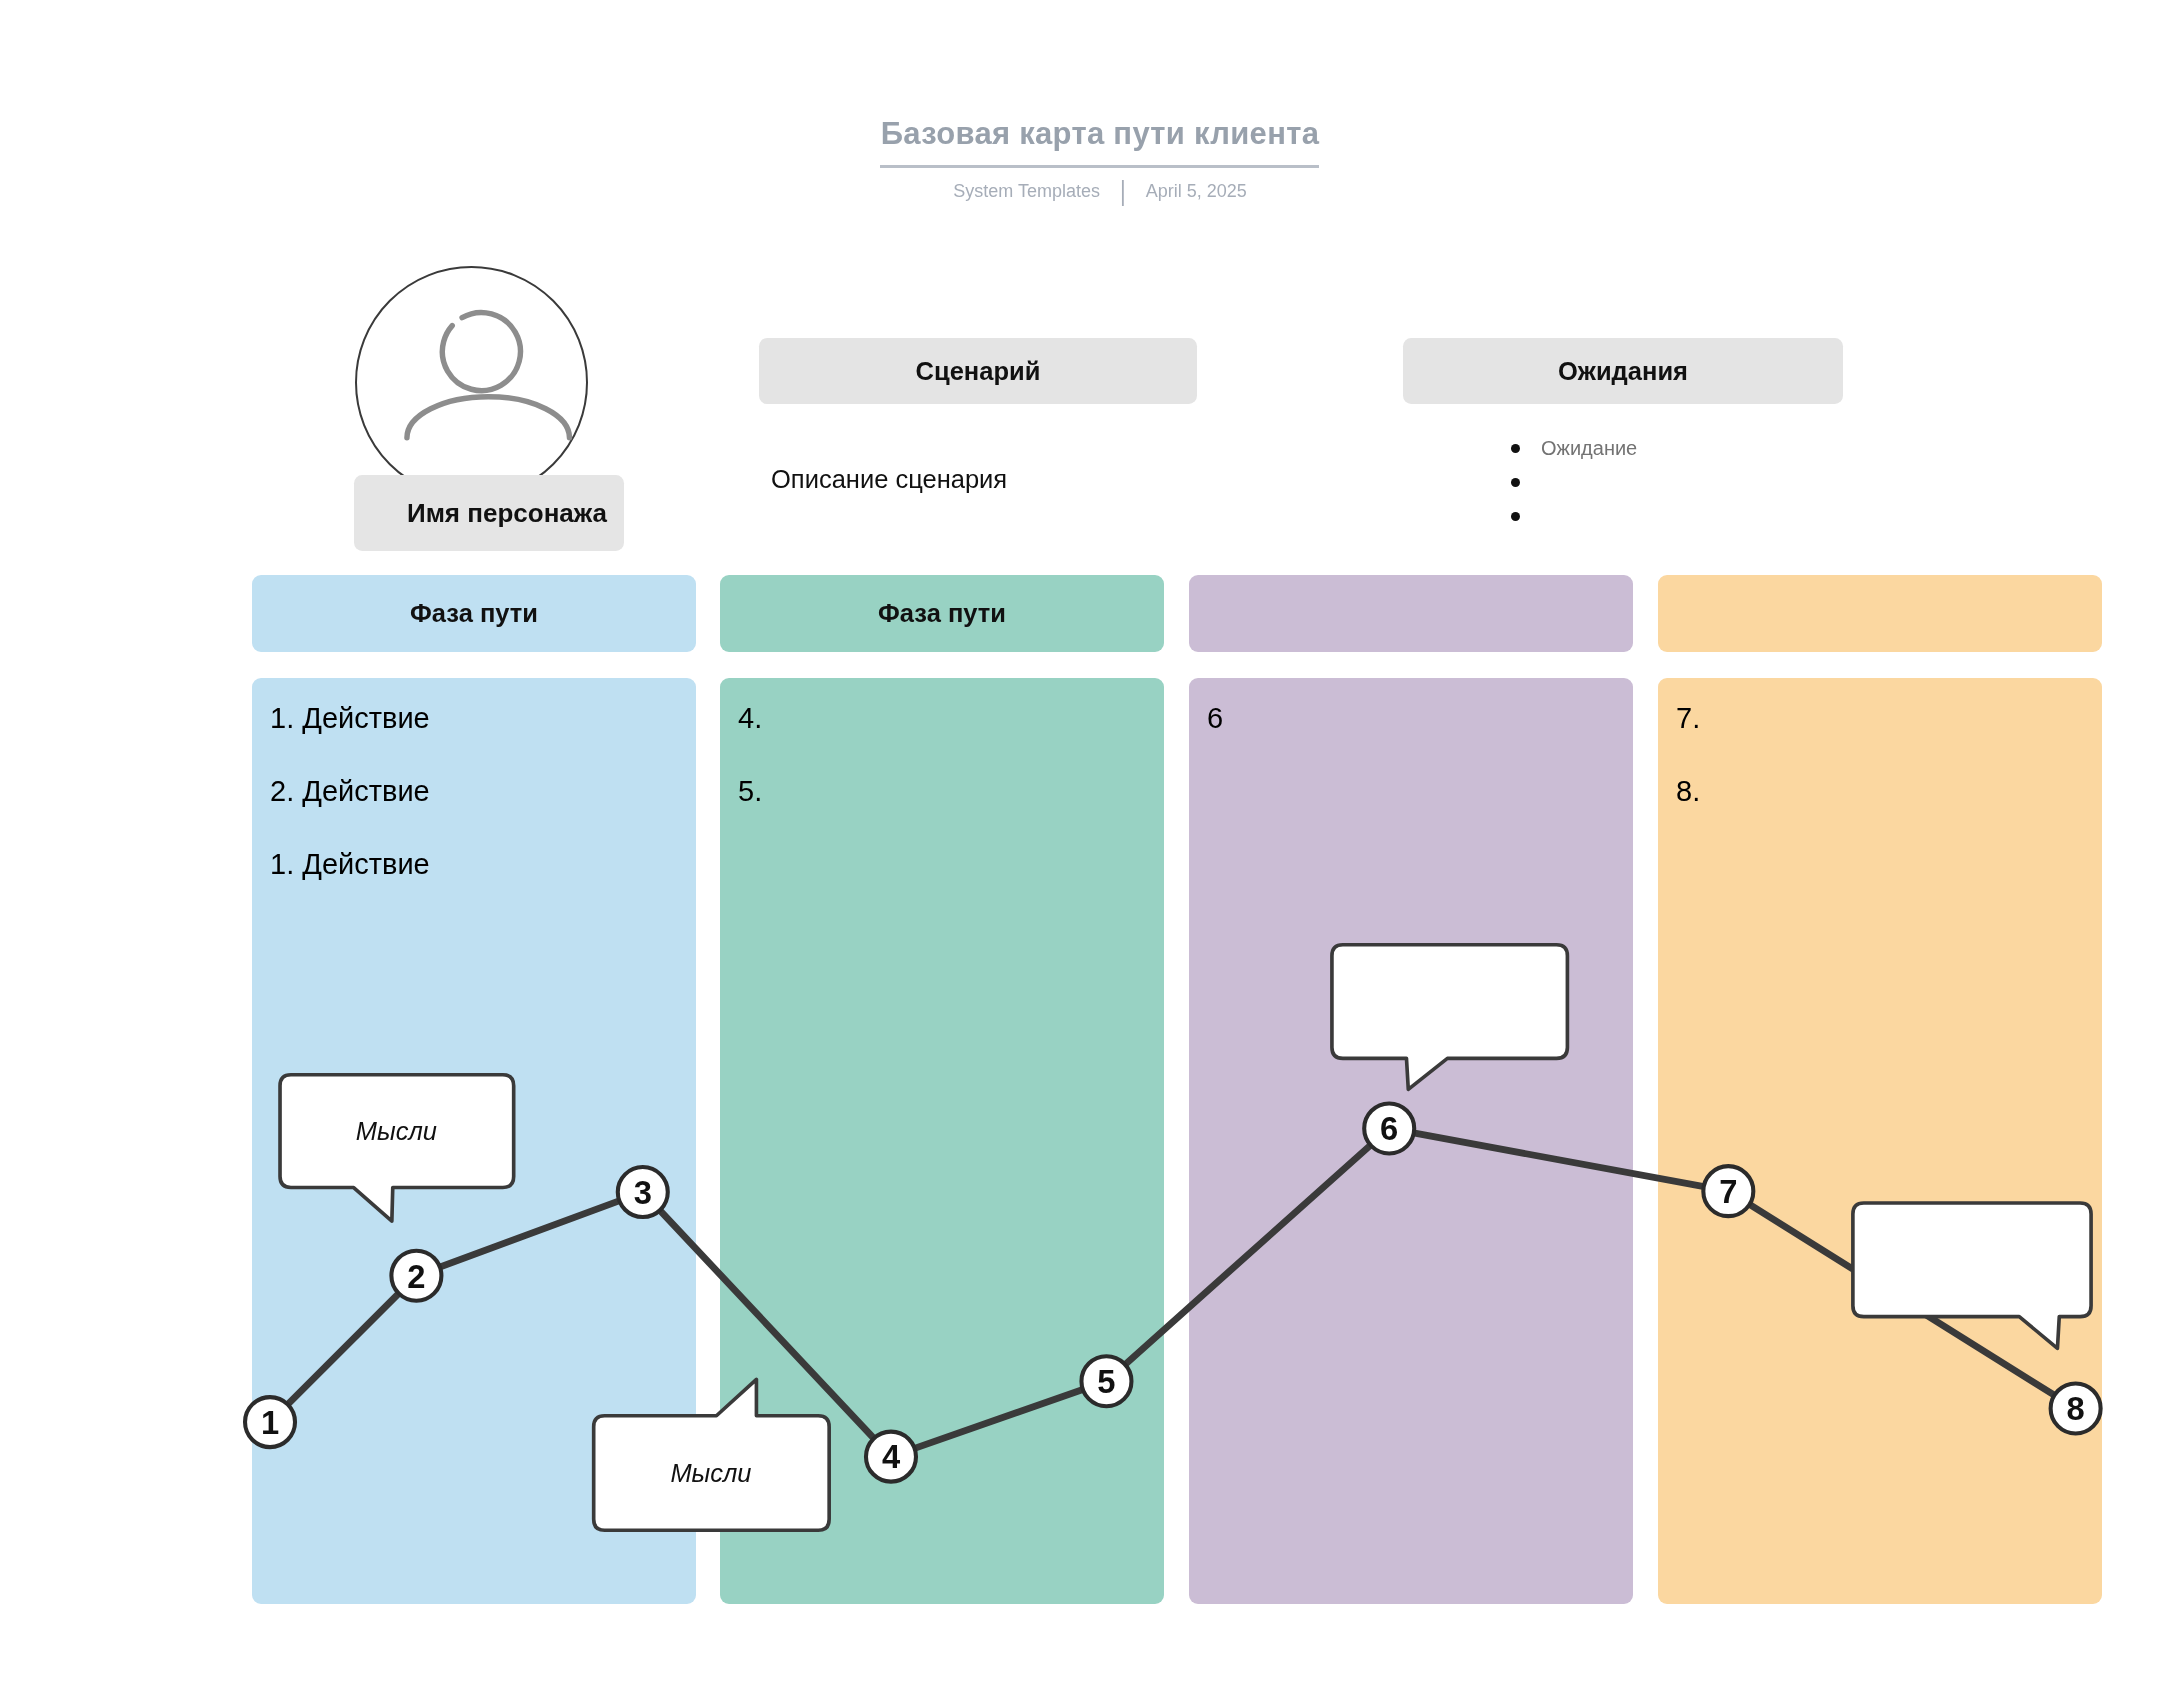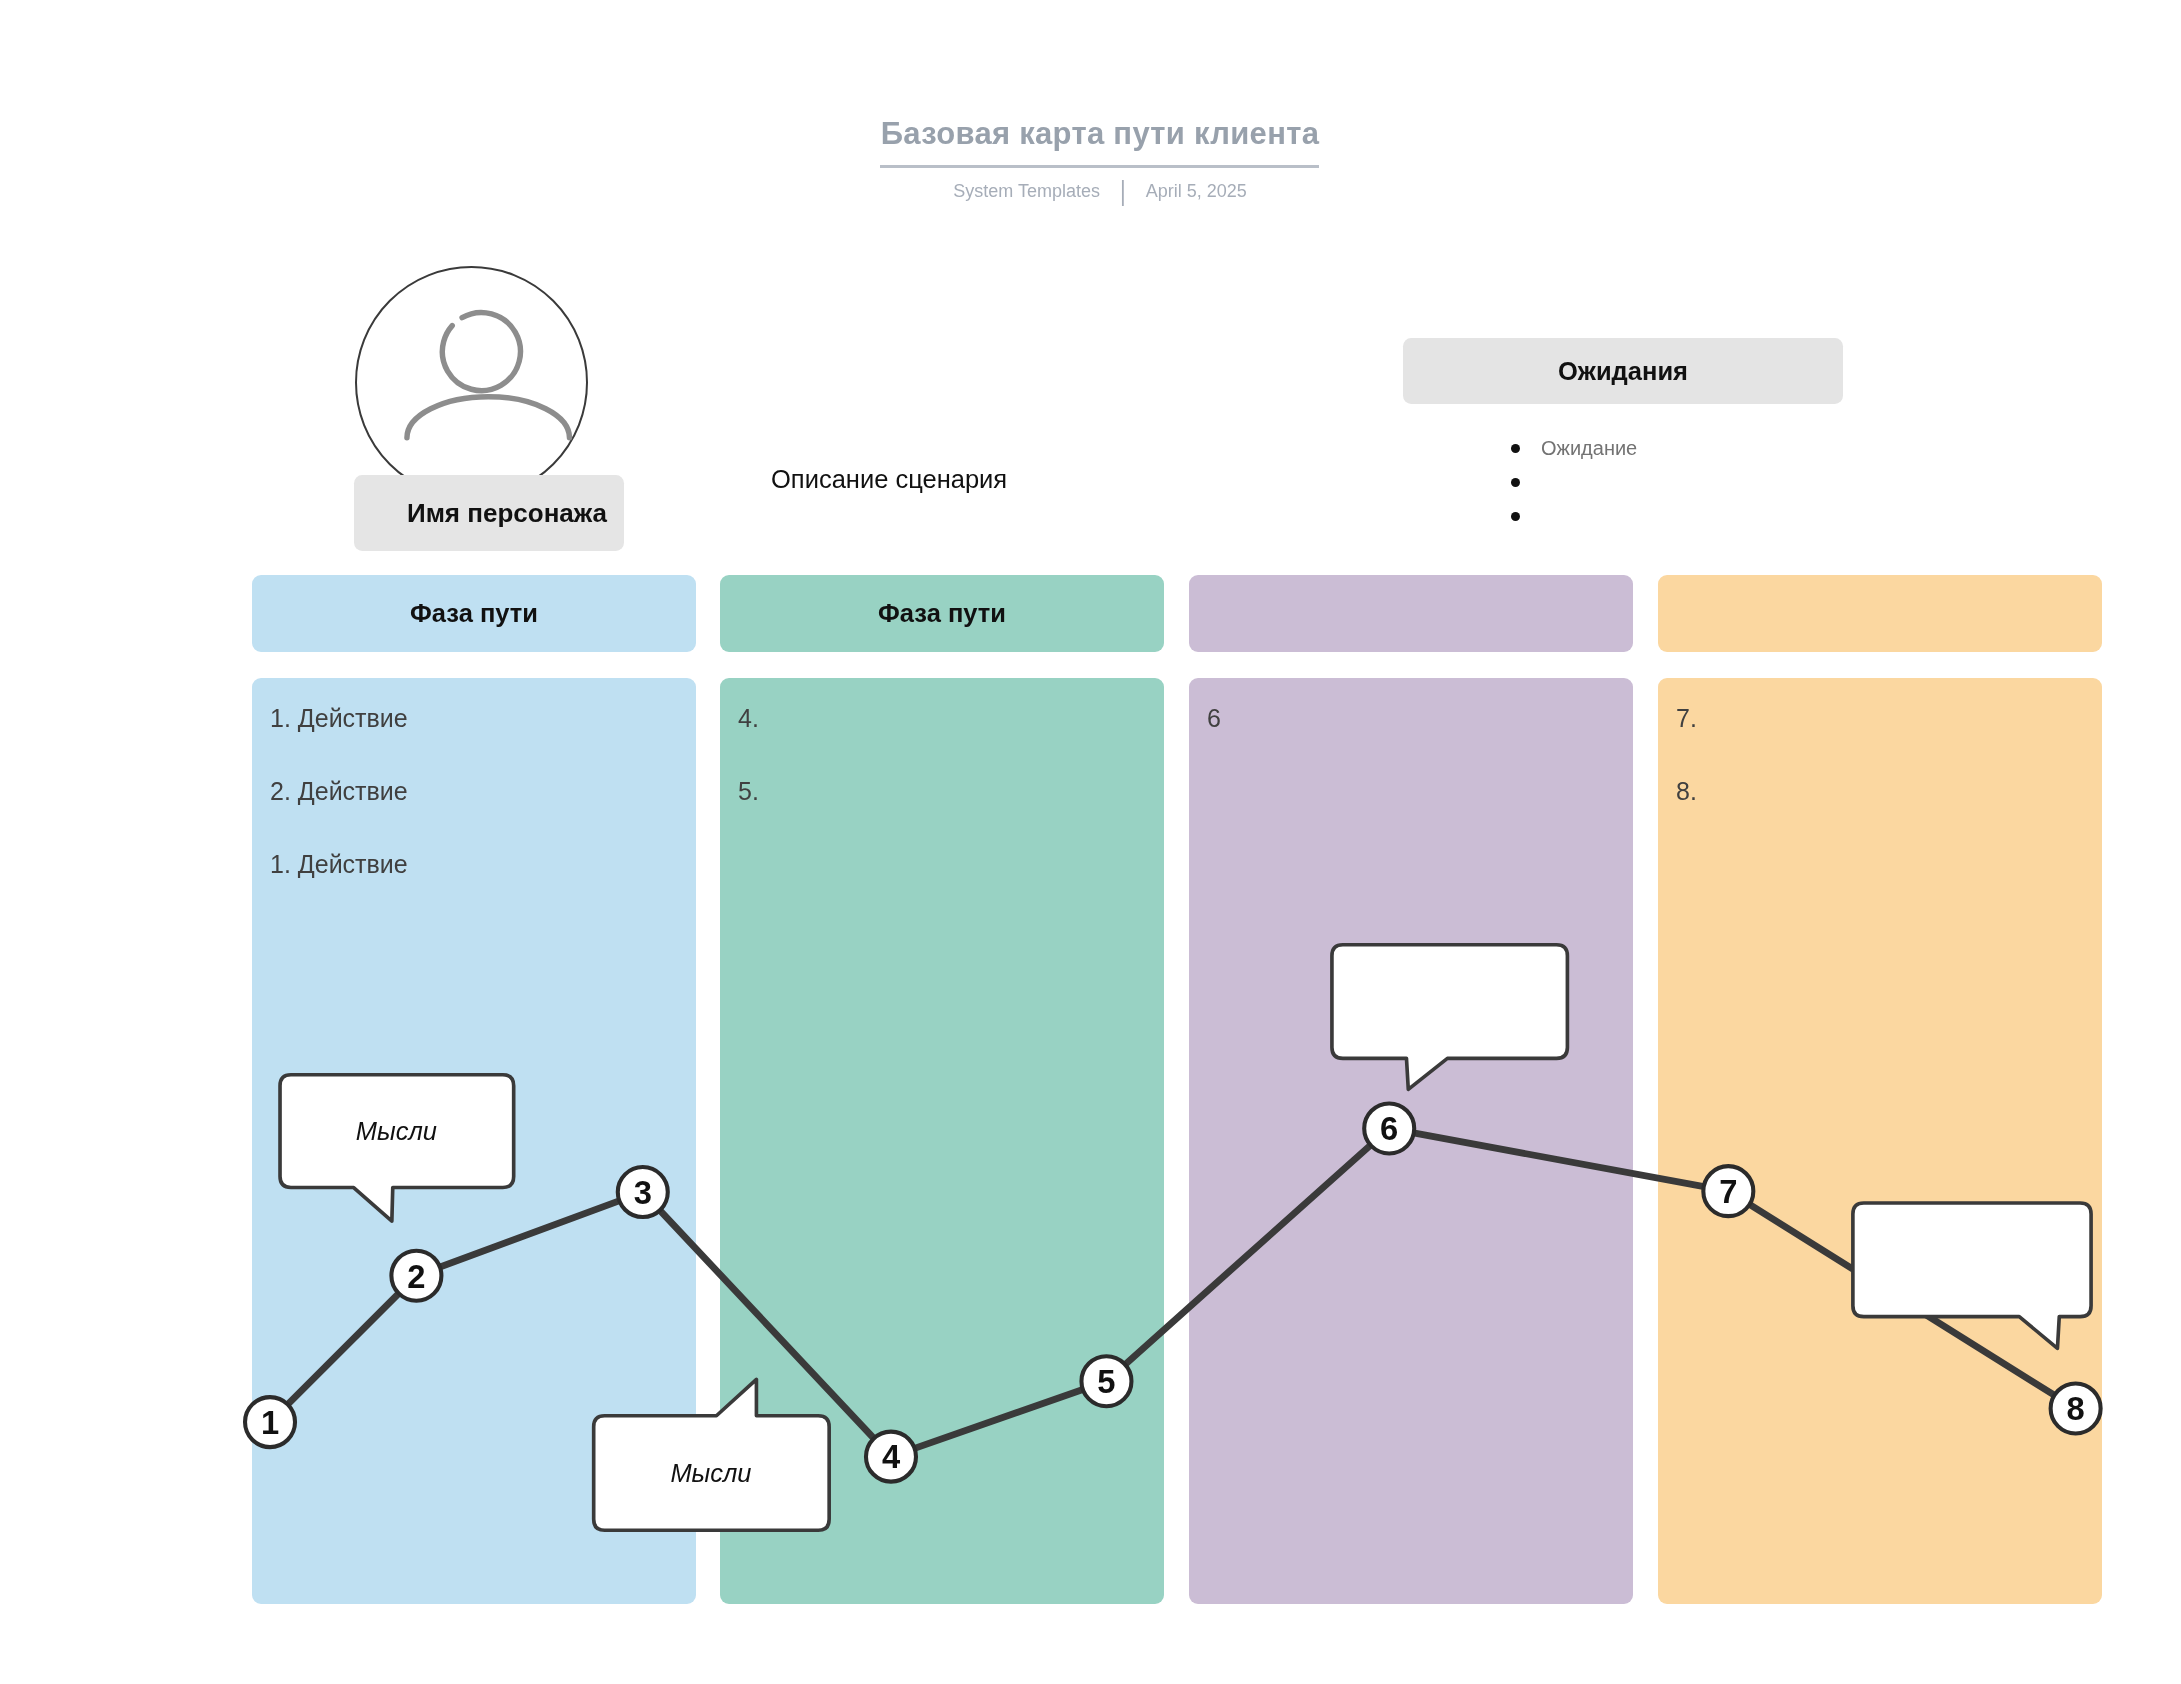--- a/index.html
+++ b/index.html
@@ -35,21 +35,21 @@
   .expect-list li::before{content:"";flex:none;width:9px;height:9px;border-radius:50%;
                           background:#111;margin-right:21px;}
 
   
   .col-header{position:absolute;top:575px;width:444px;height:77px;border-radius:9px;
               display:flex;align-items:center;justify-content:center;
               font-size:25.5px;font-weight:bold;color:#111;}
   .col-body{position:absolute;top:678px;width:444px;height:926px;border-radius:9px;
             box-sizing:border-box;padding:25.5px 18px 0 18px;}
   .col-1{left:252px;} .col-2{left:720px;} .col-3{left:1189px;} .col-4{left:1658px;}
-  .action{font-size:25px;line-height:28px;color:#404040;margin-bottom:45px;}
+  .action{font-size:29px;line-height:28px;color:#000000;margin-bottom:45px;}
 
   
   .journey-svg{position:absolute;left:0;top:0;width:2182px;height:1685px;z-index:5;}
   .journey-line{fill:none;stroke:#3A3A3A;stroke-width:7.5;stroke-linejoin:round;stroke-linecap:round;}
   .bubble{fill:#ffffff;stroke:#3A3A3A;stroke-width:4;stroke-linejoin:round;}
   .bubble-text{font-family:"Liberation Sans",sans-serif;font-size:28px;font-style:italic;
                fill:#111;text-anchor:middle;}
   .pt-circle{fill:#ffffff;stroke:#2B2B2B;stroke-width:4.5;}
   .pt-label{font-family:"Liberation Sans",sans-serif;font-size:36px;font-weight:bold;
             fill:#111;text-anchor:middle;}
@@ -71,20 +71,21 @@
   </div>
 
   <div class="avatar">
     <svg width="227" height="227" viewBox="0 0 250 250">
       <circle class="person-icon" cx="137" cy="92" r="43" stroke-dasharray="20 14 236" transform="rotate(-165 137 92)"></circle>
       <path class="person-icon" d="M 55 187 A 89 45 0 0 1 234 187"></path>
     </svg>
   </div>
   <div class="persona-name">Имя персонажа</div>
 
+  <div class="bar scenario">Сценарий</div>
   <div class="scenario-desc">Описание сценария</div>
 
   <div class="bar expectations">Ожидания</div>
   <ul class="expect-list">
     <li>Ожидание</li>
     <li></li>
     <li></li>
   </ul>
 
   <div class="col-header col-1" style="background: rgb(191, 224, 242);">Фаза пути</div>

